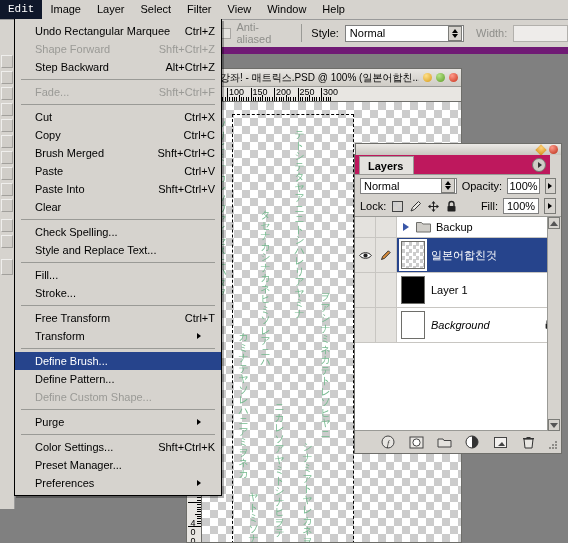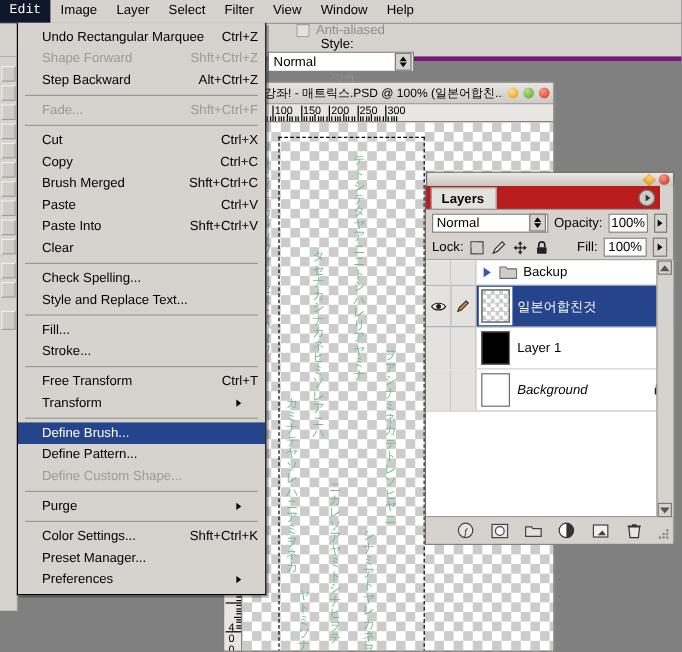--- a/index.html
+++ b/index.html
@@ -60,22 +60,22 @@
     width: 0; height: 0;
     border-left: 4px solid #000;
     border-top: 3.5px solid transparent;
     border-bottom: 3.5px solid transparent;
   }
 
   
   #optionsbar {
     left: 0; top: 19px; width: 568px; height: 28px;
     background: #d6d3ce;
-    border-bottom: 4px solid #701a75;
-    display: flex; align-items: center; flex-direction: column;
+    border-bottom: 7px solid #701a75;
+    display: flex; align-items: center;
   }
   .opt-sep {
     width: 1px; height: 18px; margin: 0 9px;
     background: #9a9a96;
   }
   .chk-wrap { display: flex; align-items: center; gap: 5px; color: #8e8e8a; }
   .chkbox {
     width: 11px; height: 11px;
     background: #e4e2de;
     border: 1px solid #a8a6a2;
@@ -230,21 +230,21 @@
     width: 8px; height: 8px;
     background: radial-gradient(circle at 35% 30%, #ffd27a, #d08a16);
     transform: rotate(45deg);
   }
   .pal-closeb {
     width: 9px; height: 9px; border-radius: 50%;
     background: radial-gradient(circle at 35% 30%, #ff9a8a, #b82a14);
   }
   #paltabs {
     position: absolute; left: 0; top: 0; right: 11px; height: 19px;
-    background: #b91c1c;
+    background: #be185d;
     border-bottom: 1px solid #9a9a96;
     display: flex; align-items: flex-end; gap: 44px;
   }
   .paltab {
     height: 18px; line-height: 18px;
     padding: 0 10px 0 8px;
     font-size: 11px; font-weight: bold;
     background: #e4e2de;
     border: 1px solid #9a9a96;
     border-bottom: none;
@@ -956,21 +956,21 @@
     </div>
     <div class="opt-sep"></div>
     <span class="opt-label nosel" style="margin-right:6px">Style:</span>
     <div class="combo">
       <span class="cval nosel">Normal</span>
       <span class="spinner">
         <span class="spin-up"></span>
           <span class="spin-dn"></span>
       </span>
     </div>
-    <span class="opt-label dim nosel" style="margin:0 6px 0 12px">Shft:</span>
+    <span class="opt-label dim nosel" style="margin:0 6px 0 12px">Width:</span>
     <div class="txtfield"></div>
   </div>
 
   <div id="menubar" class="abs nosel">
       <div class="menubar-item active"><span>Edit</span></div>
       <div class="menubar-item"><span>Image</span></div>
       <div class="menubar-item"><span>Layer</span></div>
       <div class="menubar-item"><span>Select</span></div>
       <div class="menubar-item"><span>Filter</span></div>
       <div class="menubar-item"><span>View</span></div>

